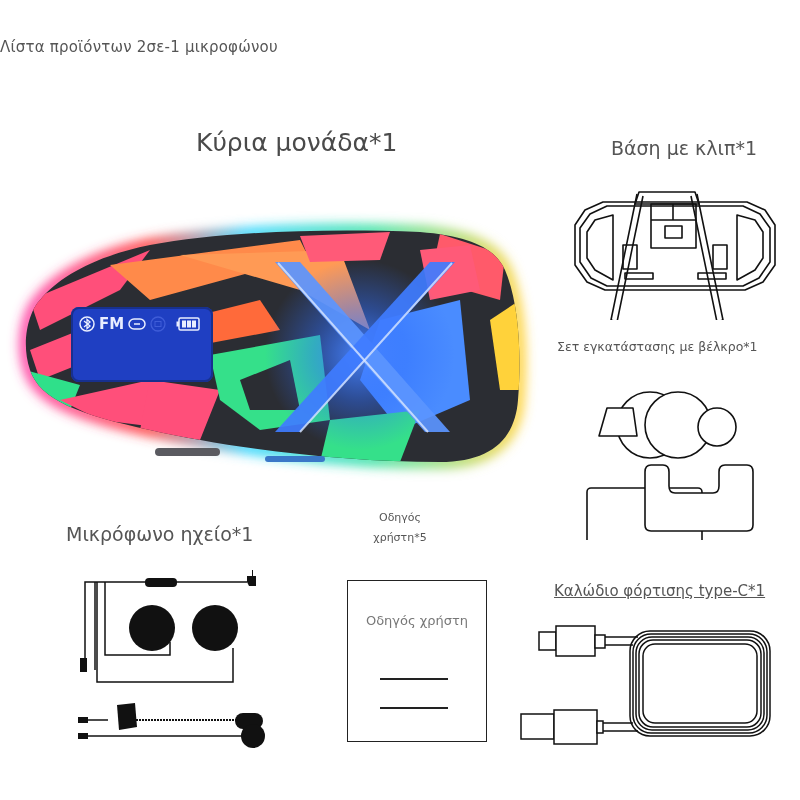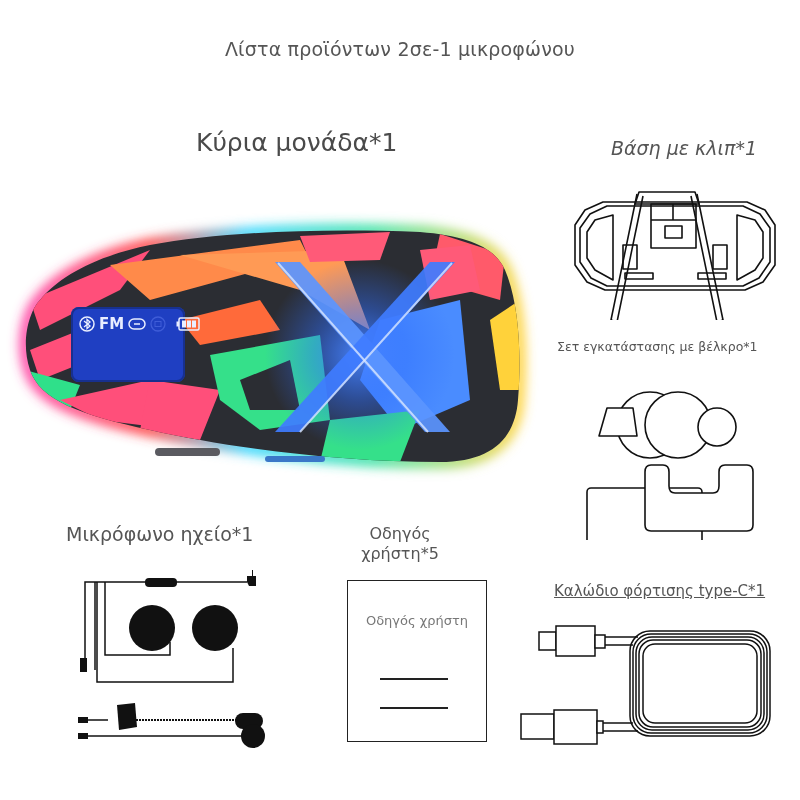--- a/index.html
+++ b/index.html
@@ -1,27 +1,27 @@
 <!DOCTYPE html>
 <html><head>
 <meta charset="utf-8">
 <style>
   html,body{margin:0;padding:0;background:#fff;}
   body{width:800px;height:800px;position:relative;overflow:hidden;font-family:"DejaVu Sans","Liberation Sans",sans-serif;color:#4a4a4a;}
   .abs{position:absolute;}
-  .title{top:38px;left:0;width:800px;text-align:center;font-size:19px;color:#555;letter-spacing:0.2px;}
+  .title{top:38px;left:0;width:800px;font-size:15px;color:#555;letter-spacing:0.2px;}
   .lbl{color:#555;white-space:nowrap;}
   .lbl-main{top:128px;left:196px;font-size:25px;color:#4a4a4a;}
-  .lbl-clip{top:137px;left:611px;font-size:19px;font-style:italic;}
+  .lbl-clip{top:137px;left:611px;font-size:19px;}
   .lbl-velcro{top:339px;left:557px;font-size:12.5px;}
   .lbl-mic{top:523px;left:66px;font-size:19px;}
-  .lbl-manual{top:524px;left:340px;width:120px;text-align:center;font-size:16px;line-height:20px;}
+  .lbl-manual{top:508px;left:340px;width:120px;text-align:center;font-size:11px;line-height:20px;}
   .lbl-cable{top:582px;left:554px;font-size:15px;text-decoration:underline;}
   svg{position:absolute;display:block;}
-  .lcd{position:absolute;left:71px;top:307px;width:114px;height:75px;background:#1f3fc2;border-radius:8px;box-shadow:inset 0 0 0 2px #17308f;}
+  .lcd{position:absolute;left:71px;top:307px;width:142px;height:75px;background:#1f3fc2;border-radius:8px;box-shadow:inset 0 0 0 2px #17308f;}
   .lcd-top{position:absolute;top:8px;left:8px;display:flex;align-items:center;gap:4px;color:#e9eeff;font-weight:bold;font-size:15px;}
   .lcd-freq{position:absolute;top:34px;left:12px;color:#eef2ff;font-family:"DejaVu Sans Mono","Liberation Mono",monospace;font-size:28px;letter-spacing:-1px;font-weight:bold;}
   .lcd-unit{font-family:"Liberation Sans",sans-serif;font-size:25px;font-weight:normal;letter-spacing:0;}
   .manual-box{position:absolute;left:347px;top:580px;width:140px;height:162px;border:1.5px solid #222;box-sizing:border-box;}
   .manual-text{position:absolute;top:32px;left:0;width:100%;text-align:center;font-size:13px;color:#777;}
   .manual-line{position:absolute;left:32px;width:68px;height:1.5px;background:#222;}
 </style>
 </head>
 <body>
 

